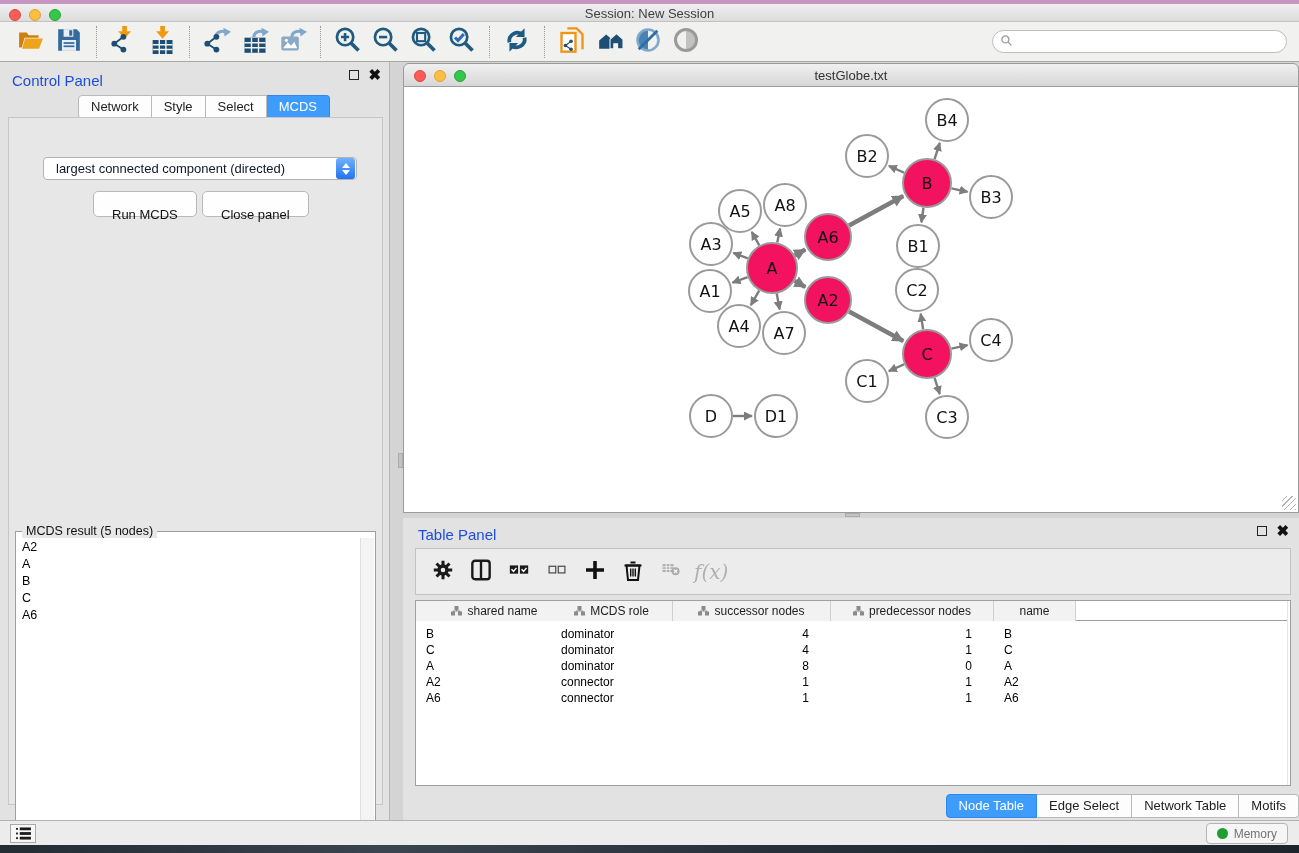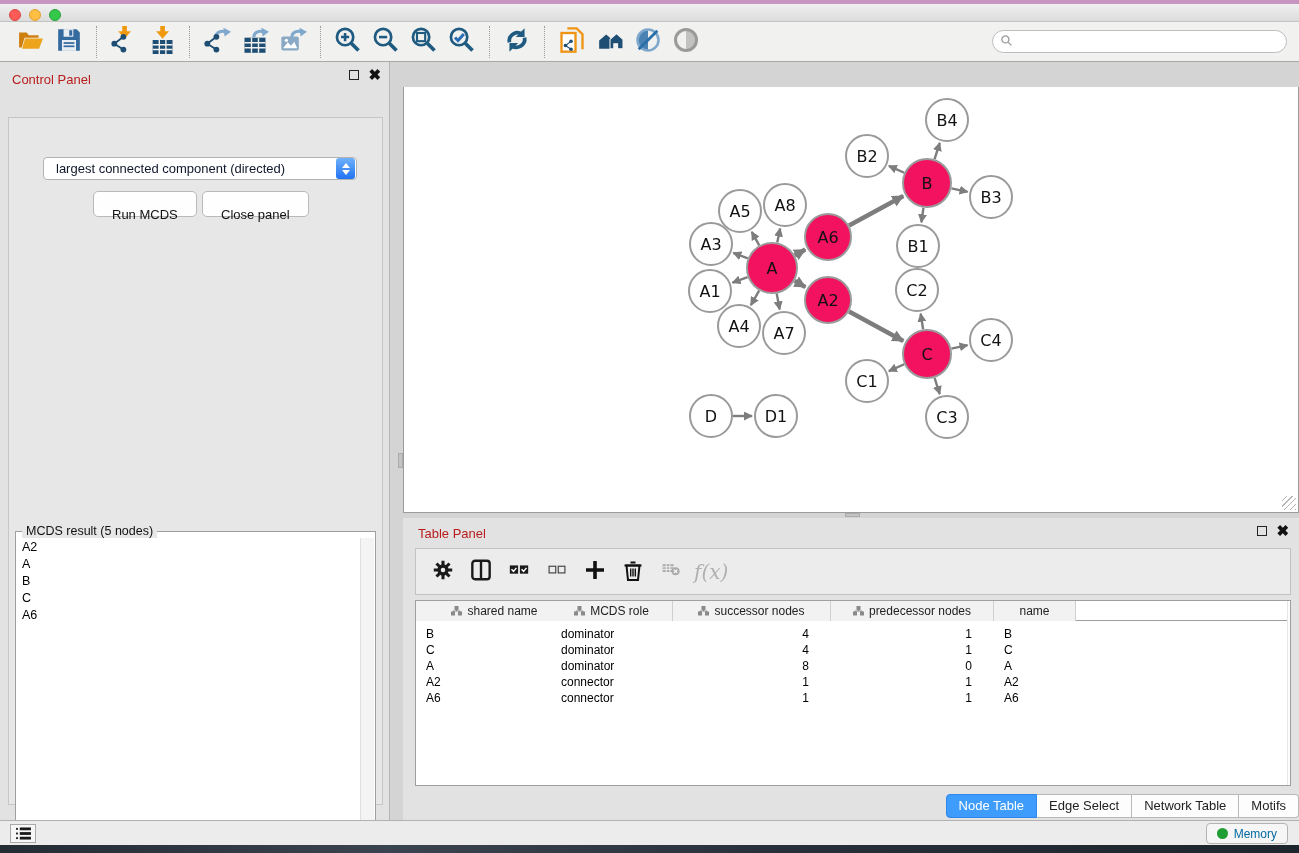--- a/index.html
+++ b/index.html
@@ -19,21 +19,21 @@
   .light.green { background:#34c84a; border:1px solid #27a33a; }
 
   #toolbar { left:0; top:22px; width:1299px; height:40px; background:#f1f1f0; border-bottom:1px solid #a8a8a8; display:flex; align-items:center; padding-left:12px; }
   .tb-btn { width:38px; height:34px; display:flex; align-items:center; justify-content:center; cursor:default; }
   .tb-sep { width:1px; height:32px; border-left:1px dotted #9a9a9a; margin:0 8px; }
   #toolbar-search { position:absolute; right:12px; top:8px; width:295px; height:23px; border:1px solid #bdbdbd; border-radius:12px; background:#fff; display:flex; align-items:center; padding-left:7px; }
   #toolbar-search input { border:none; outline:none; flex:1; font-size:12px; background:transparent; margin-left:4px; }
 
   
   #control-panel { left:0; top:62px; width:390px; height:758px; background:#e2e2e2; border-right:1px solid #b5b5b5; }
-  .panel-title { font-size:13px; color:#b91c1c; }
+  .panel-title { font-size:15px; color:#1d4ed8; }
   #control-panel .panel-title { position:absolute; left:12px; top:10px; }
   .panel-btns { position:absolute; display:flex; gap:9px; align-items:center; }
   #control-panel .panel-btns { right:8px; top:8px; }
   .float-glyph { width:10px; height:10px; border:1.6px solid #222; display:inline-block; }
   .close-glyph { font-size:15px; font-weight:bold; color:#111; line-height:10px; }
 
   .tabset { display:flex; }
   #cp-tabs { position:absolute; left:78px; top:33px; }
   .tab { font-size:13px; padding:3px 12px 4px; background:#fdfdfd; border:1px solid #b9b9b9; border-left:none; color:#222; }
   .tab:first-child { border-left:1px solid #b9b9b9; border-radius:4px 0 0 4px; }
@@ -86,35 +86,36 @@
   .hcell .hicon { display:inline-flex; }
   .tcell { position:absolute; font-size:12px; color:#000; }
   .tcell.num { text-align:right; }
   #nt-scroll { position:absolute; right:0px; top:0; bottom:0; width:3px; background:#fdfdfd; border-left:1px solid #e6e6e6; }
 
   #tp-tabs { position:absolute; left:0; right:0; top:276px; display:flex; justify-content:flex-end; }
 
   
   #status-bar { left:0; top:820px; width:1299px; height:25px; background:#ececec; border-top:1px solid #b2b2b2; }
   #list-btn { position:absolute; left:10px; top:3px; width:26px; height:19px; background:#f7f7f7; border:1px solid #a9a9a9; display:flex; align-items:center; justify-content:center; }
-  #memory-btn { position:absolute; right:11px; top:2px; height:21px; background:#f6f6f6; border:1px solid #b3b3b3; border-radius:4px; display:flex; align-items:center; gap:6px; padding:0 10px; font-size:12px; color:#0369a1; }
+  #memory-btn { position:absolute; right:11px; top:2px; height:21px; background:#f6f6f6; border:1px solid #b3b3b3; border-radius:4px; display:flex; align-items:center; gap:6px; padding:0 10px; font-size:12px; color:#737373; }
   #memory-dot { width:11px; height:11px; border-radius:50%; background:#1e9e33; }
   #wallpaper-bottom { left:0; top:845px; width:1299px; height:8px; background:linear-gradient(90deg,#232b33,#3a4450 30%,#27303a 60%,#1d242c); }
 </style>
 </head>
 <body>
 
 <div class="abs" id="wallpaper-top"></div>
 
 <div class="abs" id="titlebar">
   <div class="lights">
     <span class="light red"></span>
     <span class="light yellow"></span>
     <span class="light green"></span>
   </div>
+  <div class="title">Session: New Session</div>
 </div>
 
 <div class="abs" id="toolbar">
 
   <div class="tb-btn">
       <span><svg width="30" height="26" viewBox="0 0 24 24">
           <path d="M1 5h7l2 2.5h9V10H6L3.5 19H1z" fill="#cf7f10"></path>
           <path d="M6.5 10.5H23L19.5 20H3.8z" fill="#eda41c"></path>
         </svg></span>
     </div>
@@ -271,20 +272,26 @@
     <input placeholder="" style="">
   </div>
 </div>
 
 <div class="abs" id="control-panel">
   <div class="panel-title">Control Panel</div>
   <div class="panel-btns">
     <span class="float-glyph"></span>
     <span class="close-glyph">✖</span>
   </div>
+  <div class="tabset" id="cp-tabs">
+      <div class="tab">Network</div>
+      <div class="tab">Style</div>
+      <div class="tab">Select</div>
+      <div class="tab active">MCDS</div>
+    </div>
   <div id="cp-body">
     <div id="opt-select">
       <span class="val">largest connected component (directed)</span>
       <span class="spin">
           <span class="chev-up"></span>
           <span class="chev-dn"></span>
         </span>
     </div>
     <div class="cp-btn" id="run-btn">Run MCDS</div>
     <div class="cp-btn" id="close-btn">Close panel</div>
@@ -296,20 +303,28 @@
           <div class="row">B</div>
           <div class="row">C</div>
           <div class="row">A6</div>
         </div>
       <div id="result-scroll"></div>
     </div>
   </div>
 </div>
 
 <div class="abs" id="net-window">
+  <div id="net-titlebar">
+    <div class="lights">
+      <span class="light red"></span>
+      <span class="light yellow"></span>
+      <span class="light green"></span>
+    </div>
+    <div class="title">testGlobe.txt</div>
+  </div>
   <div id="net-canvas">
     <svg id="net-svg" width="894" height="424">
         <defs>
           <marker id="arr-thin" markerUnits="userSpaceOnUse" markerWidth="9" markerHeight="9" refX="8" refY="4.5" orient="auto">
             <path d="M0 0L9 4.5L0 9z" fill="#7d7d7d"></path>
           </marker>
           <marker id="arr-thick" markerUnits="userSpaceOnUse" markerWidth="12" markerHeight="12" refX="11" refY="6" orient="auto">
             <path d="M0 0L12 6L0 12z" fill="#7d7d7d"></path>
           </marker>
         </defs>

